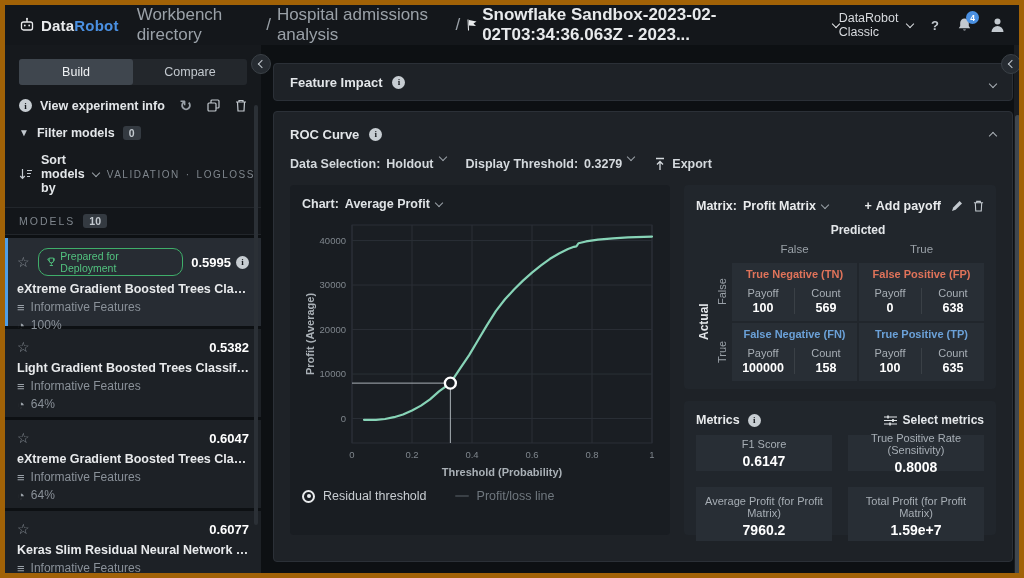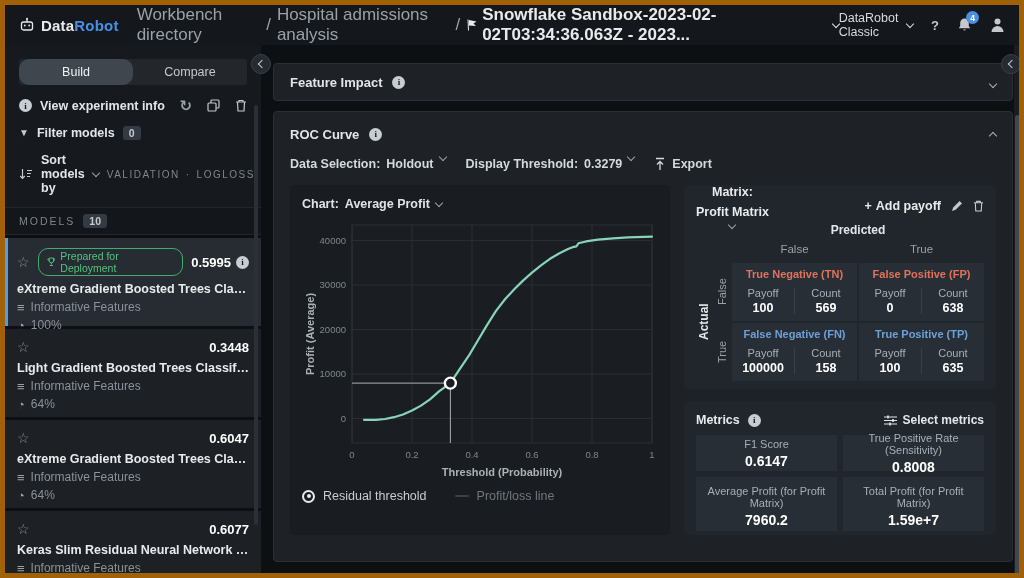--- a/index.html
+++ b/index.html
@@ -32,21 +32,21 @@
   .info-badge { display:inline-flex; width:13px; height:13px; border-radius:50%; background:#c7cdd2;
                 color:#14171b; font-size:9px; font-weight:bold; align-items:center; justify-content:center;
                 font-family:"Liberation Serif","DejaVu Serif",serif; flex:none; }
   .glyph { color:#9aa1a8; font-size:13px; line-height:1; }
 
   
   .sidebar { position:absolute; left:0; top:40px; bottom:0; width:256px; background:#16191d;
              display:flex; flex-direction:column; overflow:hidden; }
   .tabs { display:flex; margin:14px 14px 0 14px; background:#23272c; border-radius:3px; height:26px; }
   .tab { flex:1; display:flex; align-items:center; justify-content:center; font-size:12.5px;
-         color:#c3c9cf; cursor:pointer; border-radius:10px; }
+         color:#c3c9cf; cursor:pointer; border-radius:3px; }
   .tab.active { background:#3f464e; color:#f0f2f4; }
   .side-row { display:flex; align-items:center; gap:8px; padding:0 14px; margin-top:13px;
               font-size:12.5px; color:#e3e6e9; font-weight:bold; }
   .side-row .icons { margin-left:auto; display:flex; align-items:center; gap:15px; color:#c3c9cf; }
   .count-badge { background:#343a41; color:#c3c9cf; border-radius:3px; padding:1px 6px;
                  font-size:10.5px; font-weight:bold; }
   .sort-tail { font-weight:normal; font-size:10px; letter-spacing:1.5px; color:#7f868d; display:flex; gap:6px; }
   .models-strip { margin-top:12px; background:#13161a; border-top:1px solid #22262b; border-bottom:1px solid #22262b;
                   padding:6px 14px; display:flex; align-items:center; gap:8px; font-size:10.5px;
                   letter-spacing:2px; color:#7f868d; }
@@ -122,21 +122,21 @@
   .mcell-label { font-size:11px; color:#a7aeb5; }
   .mcell-value { font-size:12.5px; font-weight:bold; color:#fff; margin-top:2px; }
   .mcell-div { width:1px; height:26px; background:#3a4046; }
 
   
   .metrics-card { background:#21262c; border-radius:4px; padding:10px 12px 8px; margin-top:12px; height:134px; }
   .metrics-head { display:flex; align-items:center; gap:8px; height:18px; margin-bottom:6px; }
   .metrics-title { font-size:12.5px; font-weight:bold; color:#e8eaec; }
   .select-metrics { margin-left:auto; display:flex; align-items:center; gap:6px; font-size:12px;
                     font-weight:bold; color:#e3e6e9; cursor:pointer; }
-  .metrics-grid { display:grid; grid-template-columns:1fr 1fr; grid-template-rows:36px 54px; gap:6px; }
+  .metrics-grid { display:grid; grid-template-columns:1fr 1fr; grid-template-rows:36px 54px; gap:16px; }
   .metric-cell { background:#282e35; display:flex; flex-direction:column; align-items:center;
                  justify-content:center; padding:3px 6px; text-align:center; }
   .metric-cell:nth-child(3), .metric-cell:nth-child(4) { justify-content:space-between; padding:8px 6px 9px; }
   .metric-label { font-size:11px; color:#a7aeb5; }
   .metric-value { font-size:14px; font-weight:bold; color:#fff; margin-top:3px; }
 
   .next-panel { width:740px; height:20px; margin-top:12px; background:#1e2227;
                 border:1px solid #2b3037; border-radius:4px 4px 0 0; }
 
   
@@ -275,21 +275,21 @@
         </div>
         <div class="mc-meta">
           <span class="glyph">◔</span>
           <span>100%</span>
         </div>
       </div>
 
       <div class="model-card">
         <div class="mc-top">
           <span class="mc-star">☆</span>
-          <span class="mc-score">0.3448</span>
+          <span class="mc-score">0.5382</span>
         </div>
         <div class="mc-title">Light Gradient Boosted Trees Classifier with Ea...</div>
         <div class="mc-meta">
           <span class="glyph">≡</span>
           <span>Informative Features</span>
         </div>
         <div class="mc-meta">
           <span class="glyph">◔</span>
           <span>64%</span>
         </div>
@@ -415,21 +415,21 @@
               <span class="line-sample"></span>
               <span>Profit/loss line</span>
             </span>
           </div>
         </div>
 
         <div class="right-col">
 
           <div class="matrix-card">
             <div class="matrix-head">
-              <span style="display:flex;align-items:center;gap:6px;flex-direction:column;">
+              <span style="display:flex;align-items:center;gap:6px;">
                 <span>Matrix:</span>
                 <span>Profit Matrix</span>
                 <span class="chev down"></span>
               </span>
               <span class="matrix-actions">
                 <span class="add-payoff">
                   <span>+</span>
                   <span>Add payoff</span>
                 </span>
                 <span>

